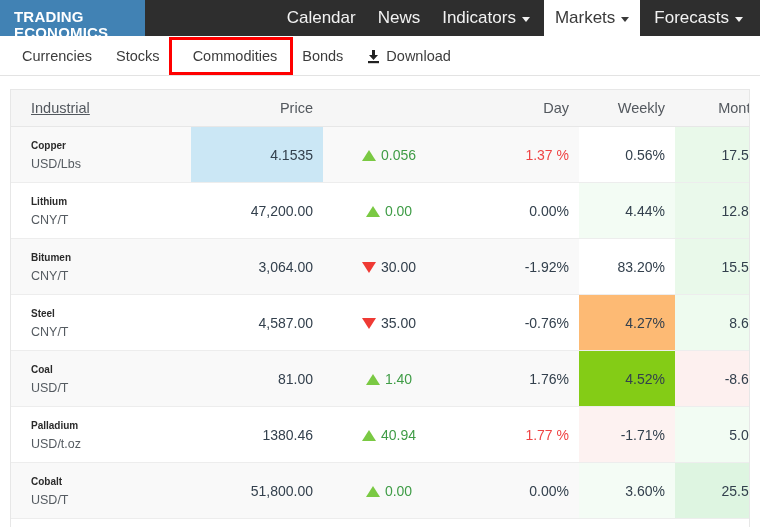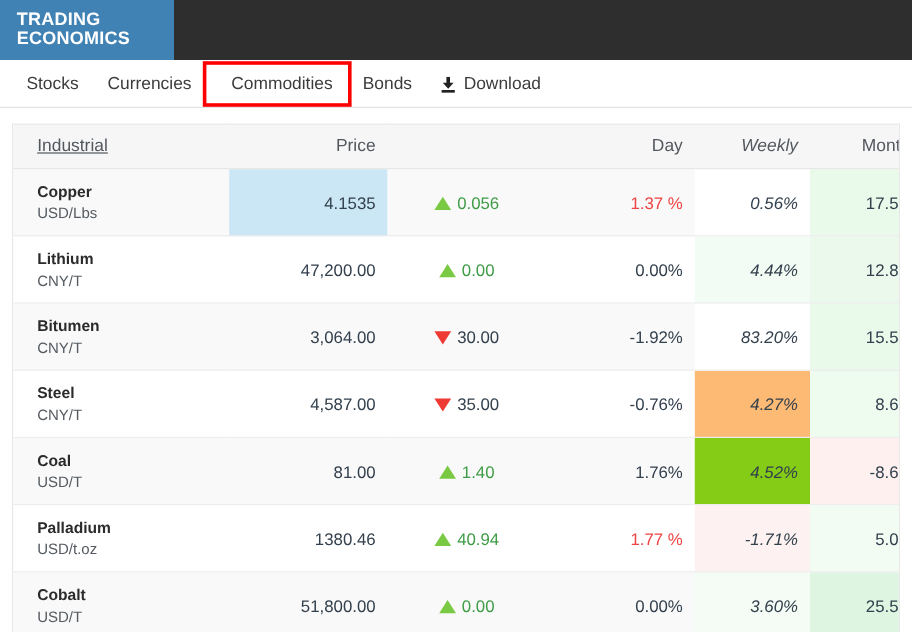--- a/index.html
+++ b/index.html
@@ -5,21 +5,21 @@
   html,body{margin:0;padding:0;}
   body{
     width:760px;height:527px;overflow:hidden;
     background:#ffffff;
     font-family:"Liberation Sans","DejaVu Sans",sans-serif;
     -webkit-font-smoothing:antialiased;
   }
   
   .topbar{
     position:relative;
-    height:50px;
+    height:36px;
     background:#2e2e2e;
     display:flex;align-items:stretch;gap:32px;
   }
   .logo{
     width:145px;height:50px;
     background:#4182b4;
     display:flex;flex-direction:column;justify-content:center;
     padding-left:14px;box-sizing:border-box;
   }
   .logo-line{
@@ -104,21 +104,21 @@
     height:55px;
     padding:0 10px;
     text-align:right;
     border-bottom:1px solid #ededed;
     white-space:nowrap;
     vertical-align:middle;
   }
   tbody tr.odd td{background:#f9f9f9;}
   tbody tr.even td{background:#ffffff;}
   td.c-name{text-align:left;padding-left:20px;}
-  .sym{font-weight:bold;color:#2b2b2b;font-size:13px;display:block;line-height:17px;}
+  .sym{font-weight:bold;color:#2b2b2b;font-size:10px;display:block;line-height:17px;}
   .unit{color:#555b61;font-size:12.5px;display:block;line-height:16px;margin-top:2px;}
   td.c-chg{text-align:center;margin-left:25px;}
   .arrow{
     display:inline-block;width:0;height:0;
     vertical-align:-1px;margin-right:5px;
   }
   .arrow.up{
     border-left:7px solid transparent;
     border-right:7px solid transparent;
     border-bottom:11px solid #7ac943;
@@ -130,40 +130,60 @@
   }
   .chg-up{color:#3f9c46;}
   .chg-down{color:#33404d;}
   .pos-txt{color:#ef4444;}
   .neu-txt{color:#33404d;}
   
   .c-name{width:150px;}
   .c-price{width:112px;}
   .c-chg{width:112px;}
   .c-day{width:104px;}
-  .c-week{width:76px;font-style:italic;}
+  .c-week{width:76px;}
   .c-month{width:84px;}
   .hl-price{background:#cbe7f5 !important;}
 </style>
 </head>
 <body>
 
 <div class="topbar">
   <div class="logo">
     <span class="logo-line">TRADING</span>
     <span class="logo-line">ECONOMICS</span>
   </div>
+  <div class="topnav" id="topnav">
+      <div class="topnav-item">
+        <span>Calendar</span>
+      </div>
+      <div class="topnav-item">
+        <span>News</span>
+      </div>
+      <div class="topnav-item">
+        <span>Indicators</span>
+        <span class="caret"></span>
+      </div>
+      <div class="topnav-item active">
+        <span>Markets</span>
+        <span class="caret"></span>
+      </div>
+      <div class="topnav-item">
+        <span>Forecasts</span>
+        <span class="caret"></span>
+      </div>
+    </div>
 </div>
 
 <div class="subnav" id="subnav">
     <div class="subnav-item">
+      <span>Currencies</span>
+    </div>
+    <div class="subnav-item">
       <span>Stocks</span>
-    </div>
-    <div class="subnav-item">
-      <span>Currencies</span>
     </div>
     <div class="subnav-item highlight" style="outline-color: rgb(255, 0, 0); padding-left: 21px;">
       <span>Commodities</span>
     </div>
     <div class="subnav-item">
       <span>Bonds</span>
     </div>
     <div class="subnav-item">
       <span class="dl-icon"><svg width="13" height="14" viewBox="0 0 13 14">
           <path d="M5 0h3v5h3L6.5 10 2 5h3z" fill="#222"></path>

